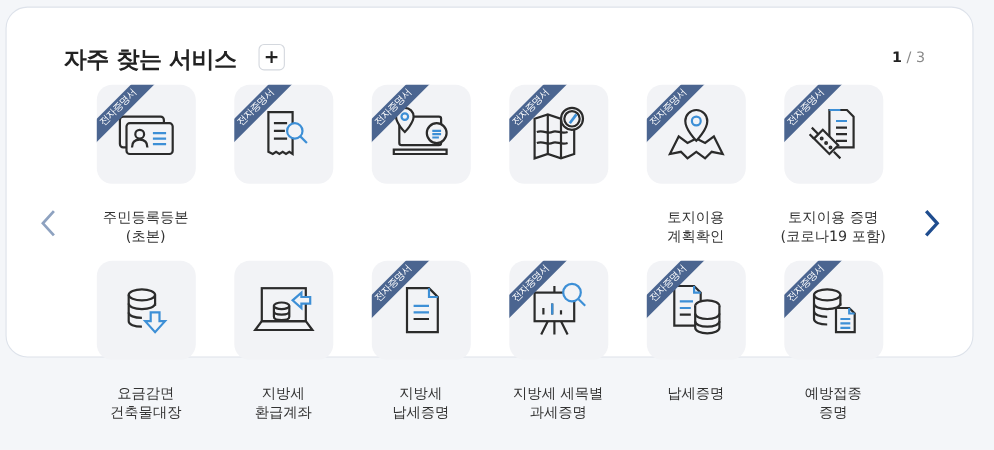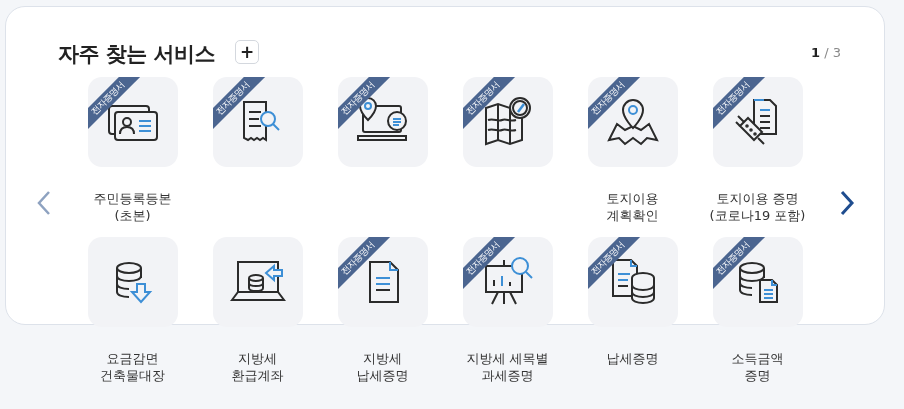--- a/index.html
+++ b/index.html
@@ -206,15 +206,15 @@
     <svg class="ic" viewBox="0 0 60 60" fill="none" stroke="#2b2b2b" stroke-width="2">
         <ellipse cx="24" cy="16" rx="12" ry="5"></ellipse>
         <path d="M12 16v22c0 3 5 5 12 5M36 16v10"></path>
         <path d="M12 24c0 3 5 5 12 5s12-2 12-5M12 31c0 3 5 5 12 5"></path>
         <path d="M32 28h12l5 5v17H32z" fill="#f2f3f6"></path>
         <path d="M44 28v5h5" stroke="#3d8fd6"></path>
         <path d="M36 38h9M36 42h9M36 46h9" stroke="#3d8fd6"></path>
       </svg>
     <div class="ribbon">전자증명서</div>
   </div>
-  <div class="label">소득금액
+  <div class="label">예방접종
 증명</div>
 </div>
 
 </body></html>

